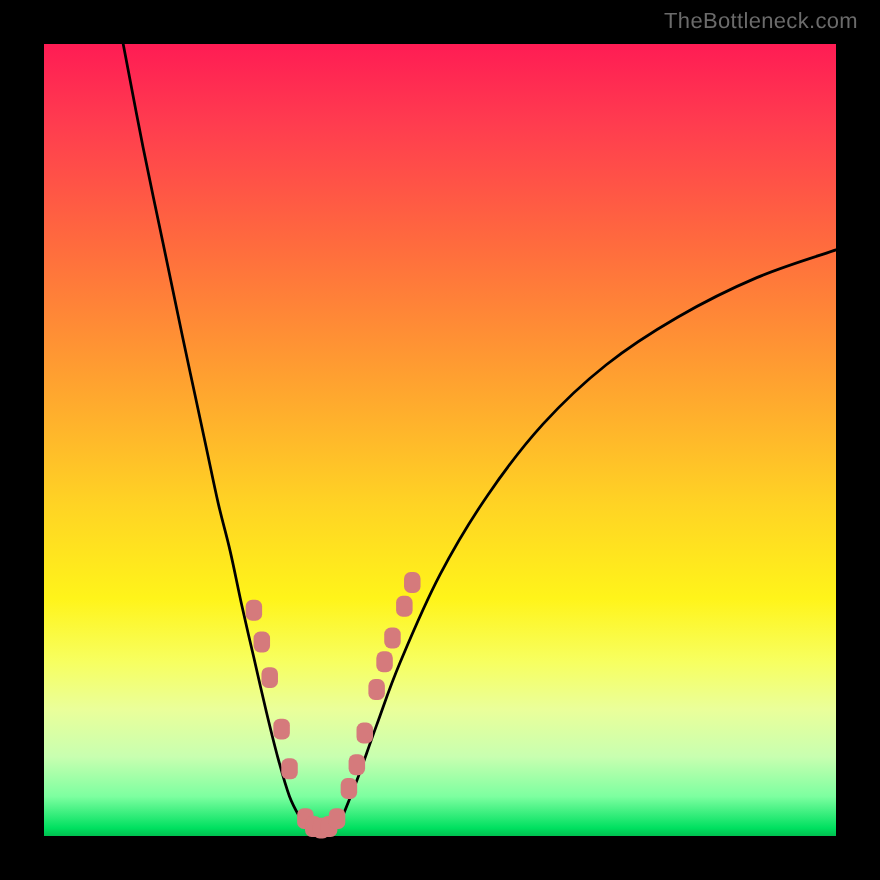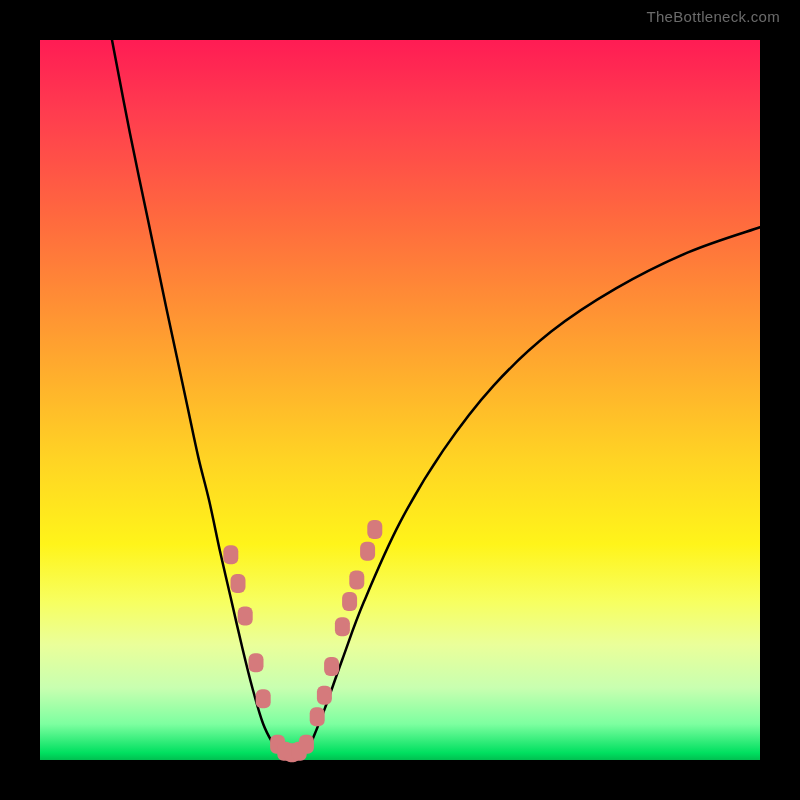--- a/index.html
+++ b/index.html
@@ -38,21 +38,21 @@
       #7dffa0 95%,
       #00e060 99%,
       #00c050 100%
     );
   }
   .watermark {
     position: absolute;
     top: 8px;
     right: 20px;
     color: #6b6b6b;
-    font-size: 15px;
+    font-size: 20px;
     letter-spacing: 0.3px;
     font-weight: 500;
   }
   svg.curve {
     position: absolute;
     left: 0;
     top: 0;
     width: 720px;
     height: 720px;
     overflow: visible;

